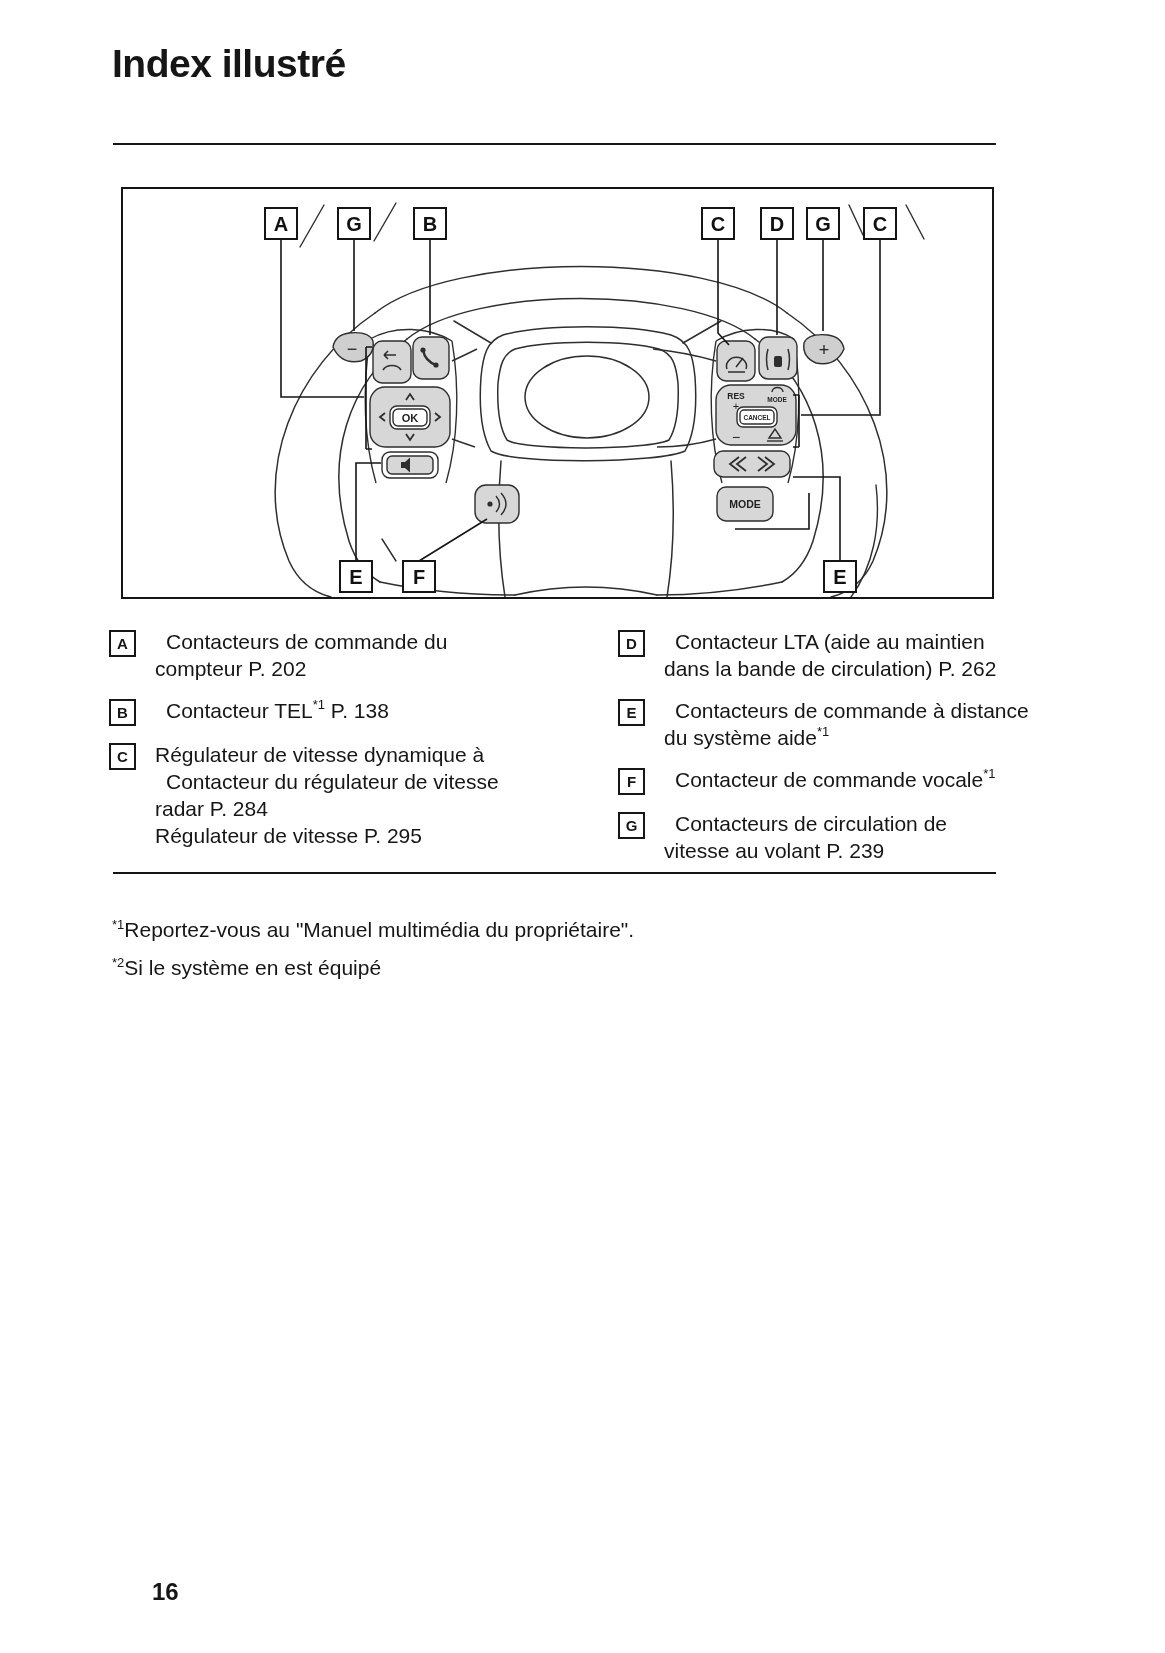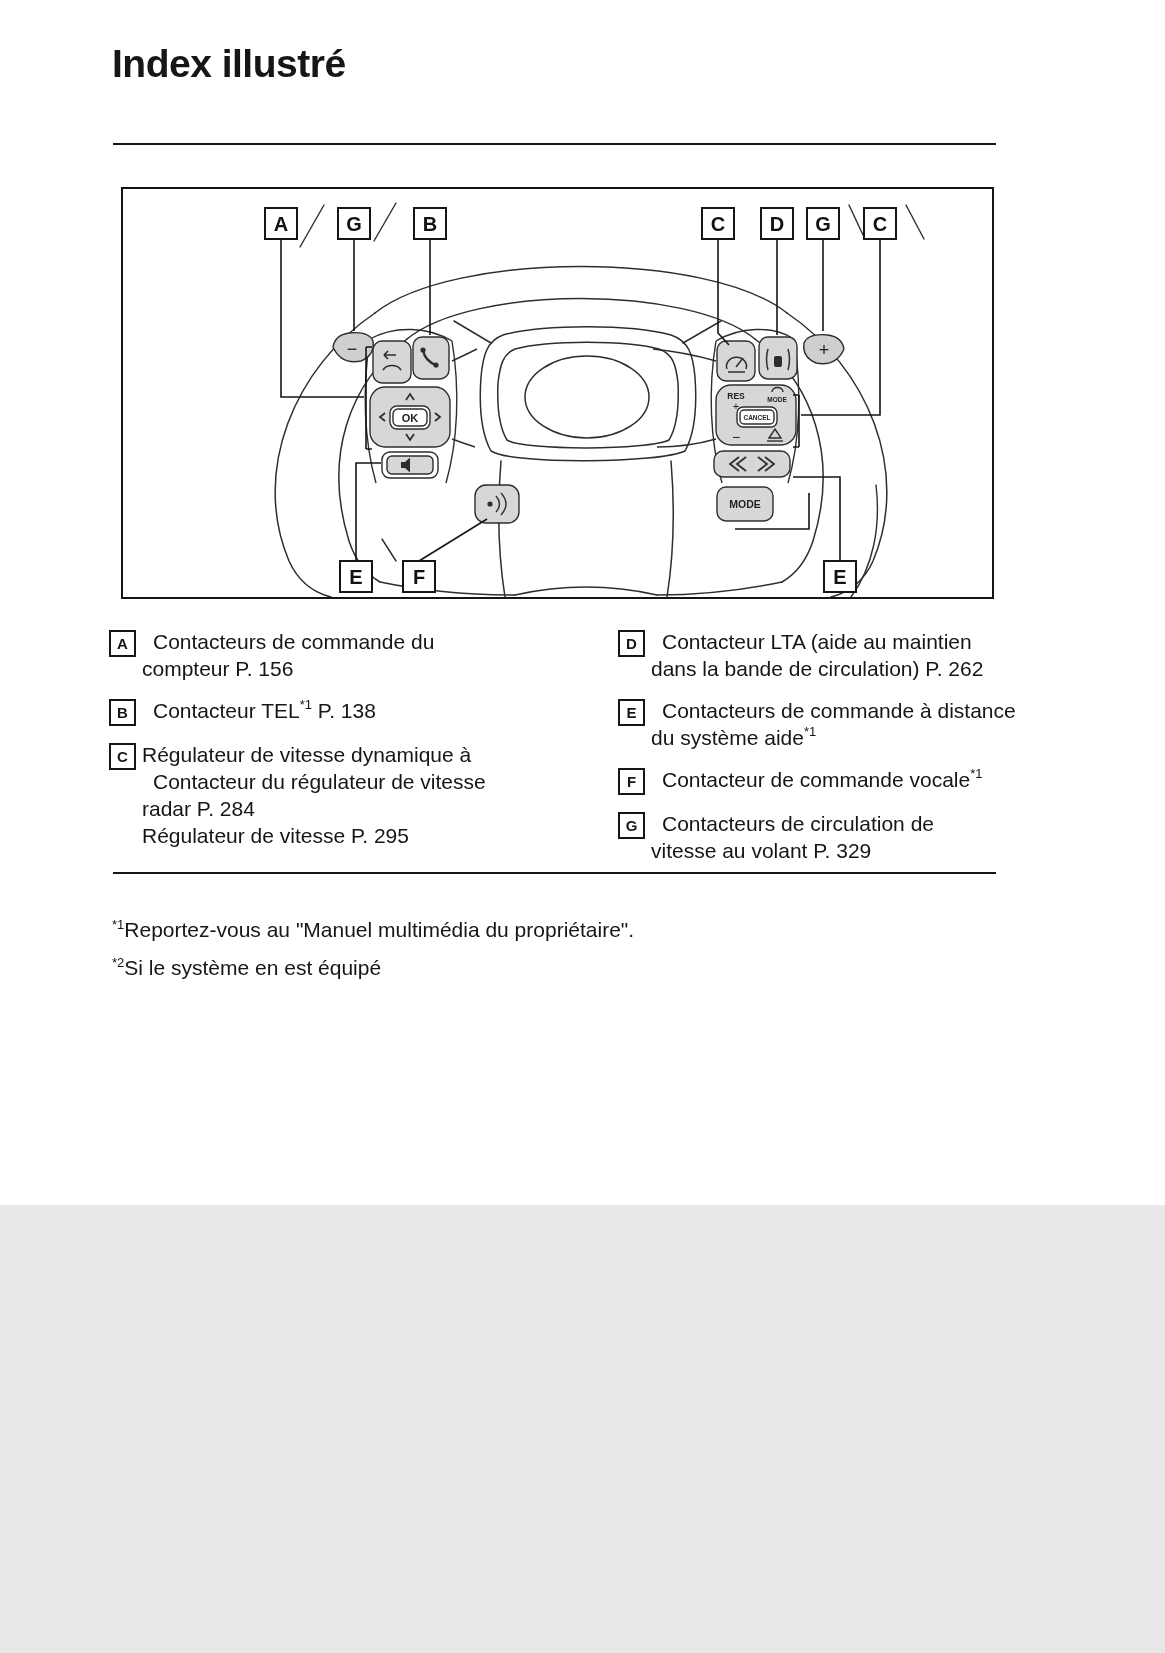--- a/index.html
+++ b/index.html
@@ -1,17 +1,17 @@
 <!DOCTYPE html>
 <html><head>
 <meta charset="utf-8">
 <style>
   html,body{margin:0;padding:0;background:#e8e8e8;}
   .page{
-    position:relative;width:1165px;height:1205px;background:#ffffff;
+    position:relative;width:1165px;height:1653px;background:#ffffff;
     font-family:"Liberation Sans",sans-serif;color:#161616;overflow:hidden;
     margin:0 auto;
   }
   .title{
     position:absolute;left:112px;top:42px;font-size:39px;font-weight:700;
     letter-spacing:-0.5px;white-space:nowrap;
   }
   .rule{position:absolute;left:113px;width:883px;height:2px;background:#151515;}
   .rule-top{top:143px;}
   .rule-legend{top:872px;}
@@ -25,21 +25,21 @@
   .legend-col{position:absolute;top:628px;font-size:21px;line-height:27px;}
   .col-left{left:109px;width:480px;}
   .col-right{left:618px;width:470px;}
   .legend-item{display:flex;align-items:flex-start;margin-bottom:15px;}
   .badge{
     flex:0 0 auto;width:23px;height:23px;border:2px solid #161616;
     font-size:15px;font-weight:700;display:flex;align-items:center;justify-content:center;
     margin-right:6px;margin-top:2px;box-sizing:content-box;background:#fff;
   }
   .lines{min-width:0;}
-  .l{white-space:nowrap;}
+  .l{white-space:nowrap;margin-left:13px;}
   .l-first{padding-left:11px;}
   sup.fn{font-size:13px;position:relative;top:-1px;vertical-align:super;line-height:0;}
   .footnote{position:absolute;left:112px;font-size:21px;white-space:nowrap;}
   .footnote sup.fn{top:0;}
   .fn1{top:918px;}
   .fn2{top:956px;}
   .page-number{position:absolute;left:112px;top:1578px;font-size:24px;font-weight:700;margin-left:40px;}
 </style>
 </head>
 <body>
@@ -238,21 +238,21 @@
           </g>
       </g>
     </svg>
   </div>
 
   <div class="legend-col col-left">
     <div class="legend-item">
       <span class="badge">A</span>
       <div class="lines">
         <div class="l l-first">Contacteurs de commande du</div>
-        <div class="l">compteur P. 156</div>
+        <div class="l">compteur P. 202</div>
       </div>
     </div>
     <div class="legend-item">
       <span class="badge">B</span>
       <div class="lines">
         <div class="l l-first"><span>Contacteur TEL</span><sup class="fn">*1</sup><span> P. 138</span></div>
       </div>
     </div>
     <div class="legend-item">
       <span class="badge">C</span>
@@ -283,21 +283,21 @@
     <div class="legend-item">
       <span class="badge">F</span>
       <div class="lines">
         <div class="l l-first"><span>Contacteur de commande vocale</span><sup class="fn">*1</sup></div>
       </div>
     </div>
     <div class="legend-item">
       <span class="badge">G</span>
       <div class="lines">
         <div class="l l-first">Contacteurs de circulation de</div>
-        <div class="l">vitesse au volant P. 329</div>
+        <div class="l">vitesse au volant P. 239</div>
       </div>
     </div>
   </div>
 
   <div class="rule rule-legend"></div>
 
   <div class="footnote fn1"><sup class="fn">*1</sup><span>Reportez-vous au "Manuel multimédia du propriétaire".</span></div>
   <div class="footnote fn2"><sup class="fn">*2</sup><span>Si le système en est équipé</span></div>
 
   <div class="page-number">16</div>

